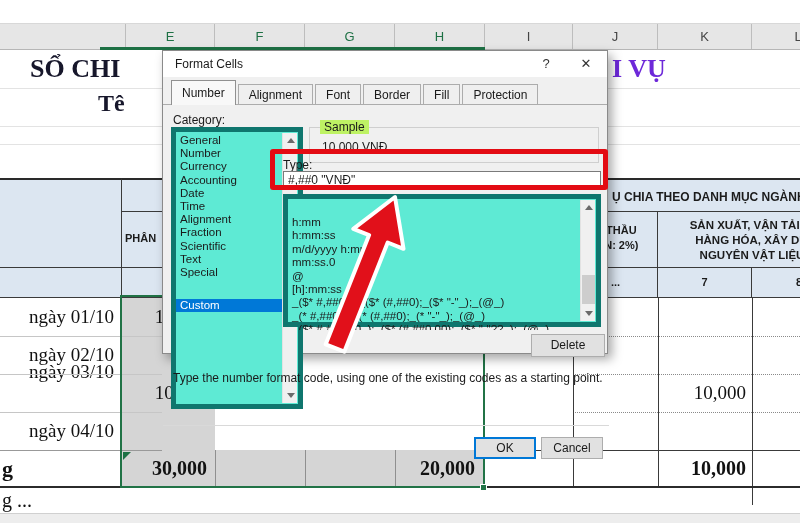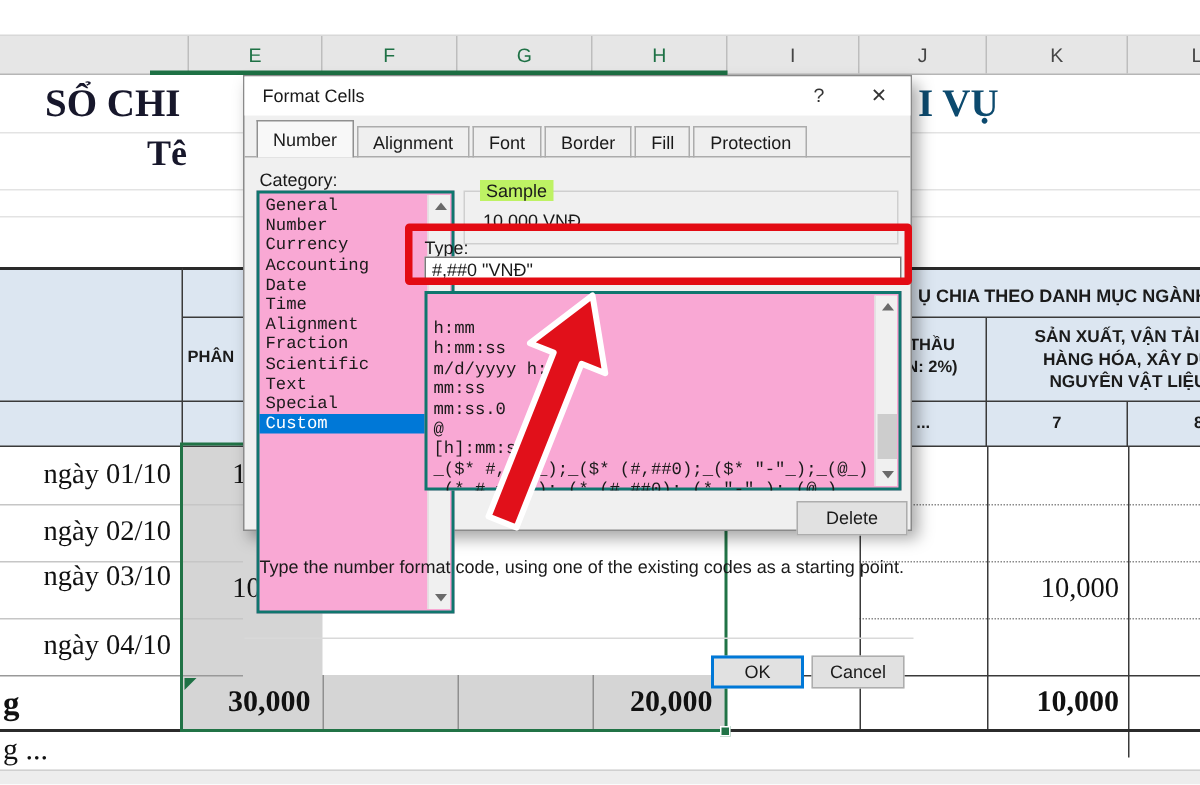--- a/index.html
+++ b/index.html
@@ -42,23 +42,23 @@
   
   .dialog { left:162px; top:50px; width:446px; height:304px; background:#f0f0f0; border:1px solid #8a8a8a; box-shadow:4px 5px 10px rgba(0,0,0,.35); z-index:10; font-size:12px; color:#1a1a1a; }
   .titlebar { left:0; top:0; width:100%; height:26px; background:#fff; }
   .dlg-title { left:12px; top:6px; font-size:12px; }
   .cap-btn { top:2px; width:26px; height:22px; text-align:center; line-height:22px; font-size:13px; color:#333; }
   .tabs { left:8px; top:29px; display:flex; align-items:flex-end; }
   .tab { background:#efefef; border:1px solid #acacac; border-bottom:none; height:21px; line-height:20px; padding:0 10px; margin-right:2px; font-size:12px; }
   .tab.sel { background:#f8f8f8; height:25px; line-height:24px; border-color:#909090; position:relative; z-index:2; }
   .tab-base { left:0; top:53px; width:100%; height:1px; background:#acacac; }
 
-  .listbox { background:#f9a8d4; border:2px solid #0f766e;font-family:Liberation Mono, monospace; }
+  .listbox { background:#5eead4; border:5px solid #0f766e; }
   .cat-item { padding:0 4px; height:13.2px; line-height:13.2px; font-size:11.5px; white-space:nowrap; }
-  .cat-item.selected { background:#0078d7; color:#fff; }
+  .cat-item.selected { background:#0078d7; color:#fff;margin-top:20px; }
   .code-item { padding:0 4px; height:13.4px; line-height:13.4px; font-size:11.5px; white-space:nowrap; overflow:hidden; }
 
   .sbar { position:absolute; top:1px; right:1px; bottom:1px; width:15px; background:#f0f0f0; border-left:1px solid #e2e2e2; }
   .sarrow { position:absolute; left:4px; width:0; height:0; }
   .up { top:5px; border-left:4px solid transparent; border-right:4px solid transparent; border-bottom:5px solid #6a6a6a; }
   .down { bottom:5px; border-left:4px solid transparent; border-right:4px solid transparent; border-top:5px solid #6a6a6a; }
   .sthumb { position:absolute; left:1px; width:13px; background:#cdcdcd; }
 
   .groupbox { border:1px solid #cfcfcf; }
   .group-label { position:absolute; left:10px; top:-8px; background:#bef264; padding:0 4px; font-size:12px; }
@@ -81,21 +81,21 @@
   <div class="colhead sel" style="left:305px;width:90px;">G</div>
   <div class="colhead sel" style="left:395px;width:90px;">H</div>
   <div class="colhead" style="left:485px;width:88px;">I</div>
   <div class="colhead" style="left:573px;width:85px;">J</div>
   <div class="colhead" style="left:658px;width:94px;">K</div>
   <div class="colhead" style="left:752px;width:93px;">L</div>
 </div>
 <div class="abs green-underline"></div>
 
 <div class="abs serif bold nowrap" style="left:30px;top:54px;font-size:26px;color:#17172b;">SỔ CHI</div>
-<div class="abs serif bold nowrap" style="left:612px;top:54px;font-size:26px;color:#0c4a6e;">I VỤ</div>
+<div class="abs serif bold nowrap" style="left:612px;top:54px;font-size:26px;color:#6d28d9;">I VỤ</div>
 <div class="abs serif bold nowrap" style="left:98px;top:90px;font-size:24px;color:#17172b;">Tê</div>
 <div class="abs faint-line" style="top:88px;"></div>
 <div class="abs faint-line" style="top:126px;"></div>
 <div class="abs faint-line" style="top:144px;"></div>
 
 <div class="abs blue hdr-border thick-top" style="left:0;top:178px;width:122px;height:90px;"></div>
 <div class="abs blue hdr-border thick-top" style="left:122px;top:178px;width:93px;height:34px;"></div>
 <div class="abs blue hdr-border hdr-text" style="left:122px;top:212px;width:93px;height:56px;padding:20px 0 0 3px;">PHÂN</div>
 <div class="abs blue hdr-border" style="left:0;top:268px;width:122px;height:30px;"></div>
 <div class="abs blue hdr-border" style="left:122px;top:268px;width:93px;height:30px;"></div>
@@ -114,21 +114,21 @@
 </div>
 <div class="abs blue hdr-border hdr-text center" style="left:573px;top:268px;width:85px;height:30px;border-left:1px solid #3a3a3a;line-height:29px;">...</div>
 <div class="abs blue hdr-border hdr-text center" style="left:658px;top:268px;width:94px;height:30px;line-height:29px;">7</div>
 <div class="abs blue hdr-text center" style="left:752px;top:268px;width:94px;height:30px;line-height:29px;border-bottom:1px solid #3a3a3a;">8</div>
 
 <div class="abs gray-cell" style="left:122px;top:298px;width:93px;height:152px;"></div>
 <div class="abs gray-cell" style="left:122px;top:450px;width:361px;height:37px;"></div>
 
 <div class="abs serif row-label" style="top:298px;">ngày 01/10</div>
 <div class="abs serif row-label" style="top:336px;">ngày 02/10</div>
-<div class="abs serif row-label" style="top:366px;">ngày 03/10</div>
+<div class="abs serif row-label" style="top:353px;">ngày 03/10</div>
 <div class="abs serif row-label" style="top:412px;">ngày 04/10</div>
 
 <div class="abs serif cell-val right" style="left:122px;top:298px;width:85px;">10,000</div>
 <div class="abs serif cell-val right" style="left:122px;top:374px;width:85px;">10,000</div>
 <div class="abs serif cell-val right" style="left:658px;top:374px;width:88px;">10,000</div>
 
 <div class="abs lightline" style="left:0;top:336px;width:162px;height:1px;"></div>
 <div class="abs lightline" style="left:0;top:374px;width:162px;height:1px;"></div>
 <div class="abs lightline" style="left:0;top:412px;width:162px;height:1px;"></div>
 <div class="abs dotline" style="left:573px;top:336px;width:227px;"></div>
@@ -202,21 +202,20 @@
   </div>
 
   <div class="abs field-label" style="left:120px;top:107px;">Type:</div>
   <div class="abs text-input" style="left:120px;top:120px;width:318px;height:18px;">#,##0 "VNĐ"</div>
 
   <div class="abs listbox" style="left:120px;top:143px;width:318px;height:133px;">
     <div style="padding-top:17px;width:300px;overflow:hidden;height:131px;">
         <div class="code-item">h:mm</div>
         <div class="code-item">h:mm:ss</div>
         <div class="code-item">m/d/yyyy h:mm</div>
-        <div class="code-item">mm:ss</div>
         <div class="code-item">mm:ss.0</div>
         <div class="code-item">@</div>
         <div class="code-item">[h]:mm:ss</div>
         <div class="code-item">_($* #,##0_);_($* (#,##0);_($* "-"_);_(@_)</div>
         <div class="code-item">_(* #,##0_);_(* (#,##0);_(* "-"_);_(@_)</div>
         <div class="code-item">_($* #,##0.00_);_($* (#,##0.00);_($* "-"??_);_(@_)</div>
       </div>
     <div class="sbar">
       <i class="sarrow up"></i>
       <i class="sarrow down"></i>

